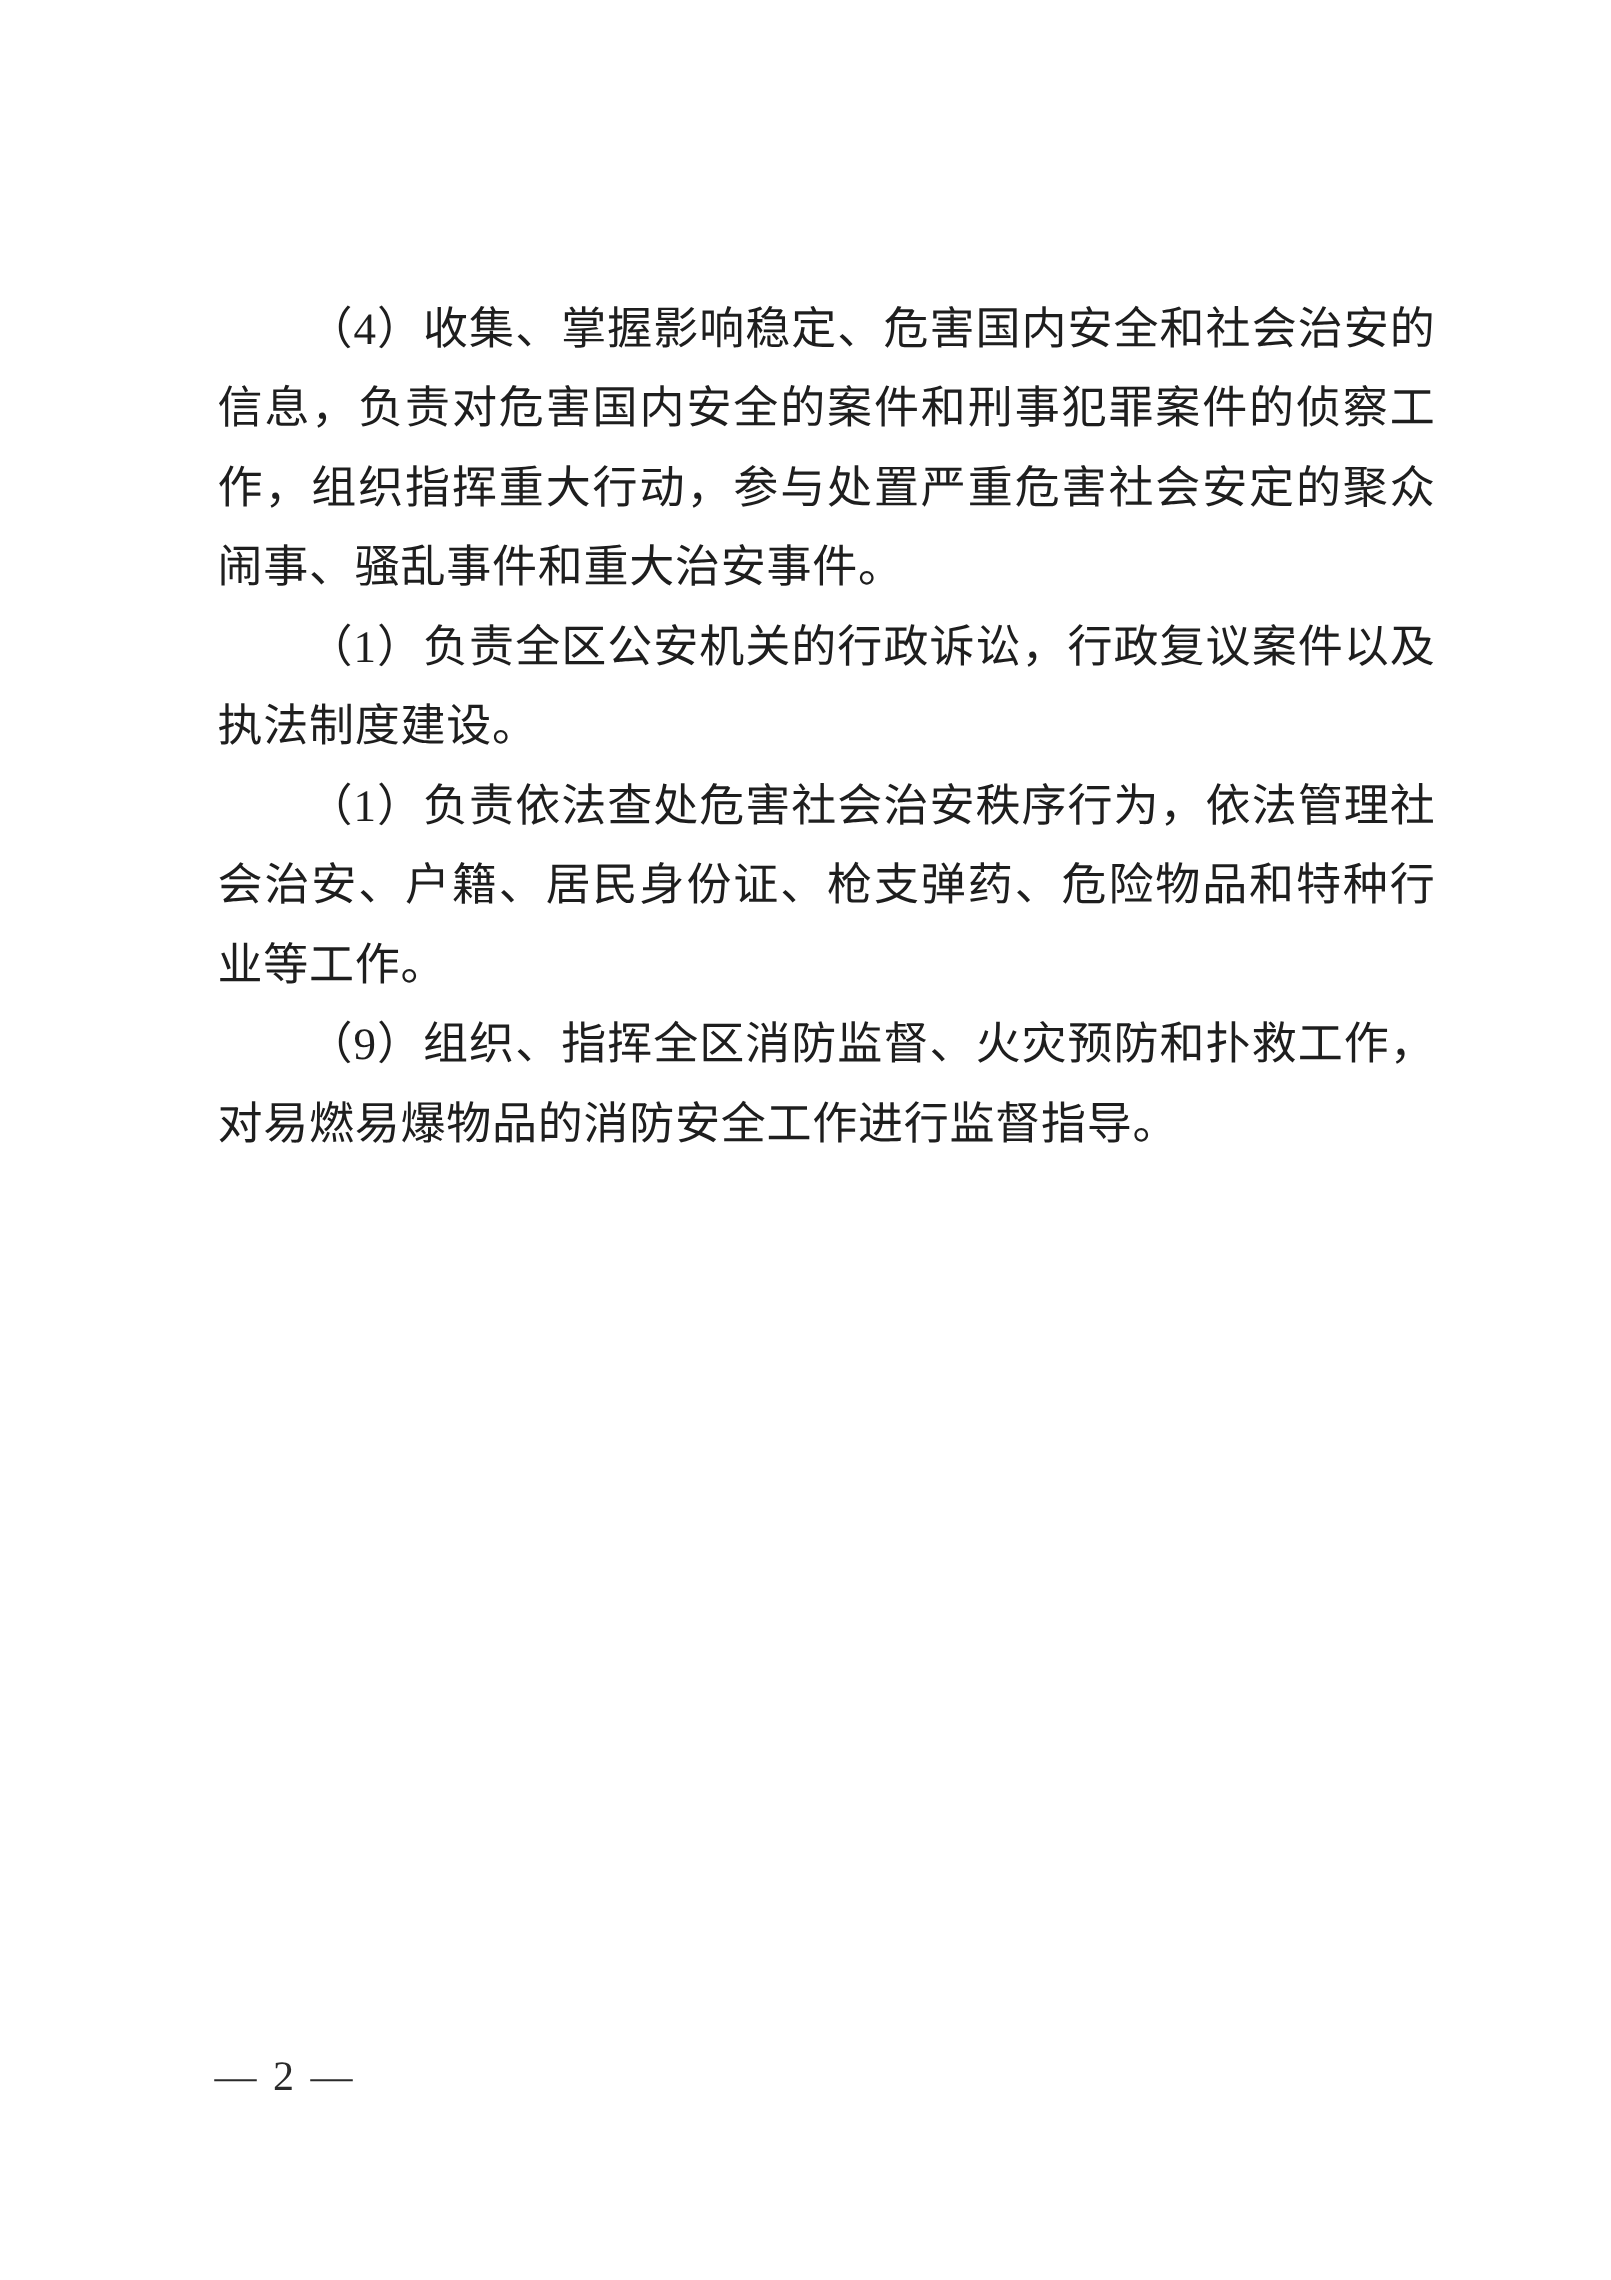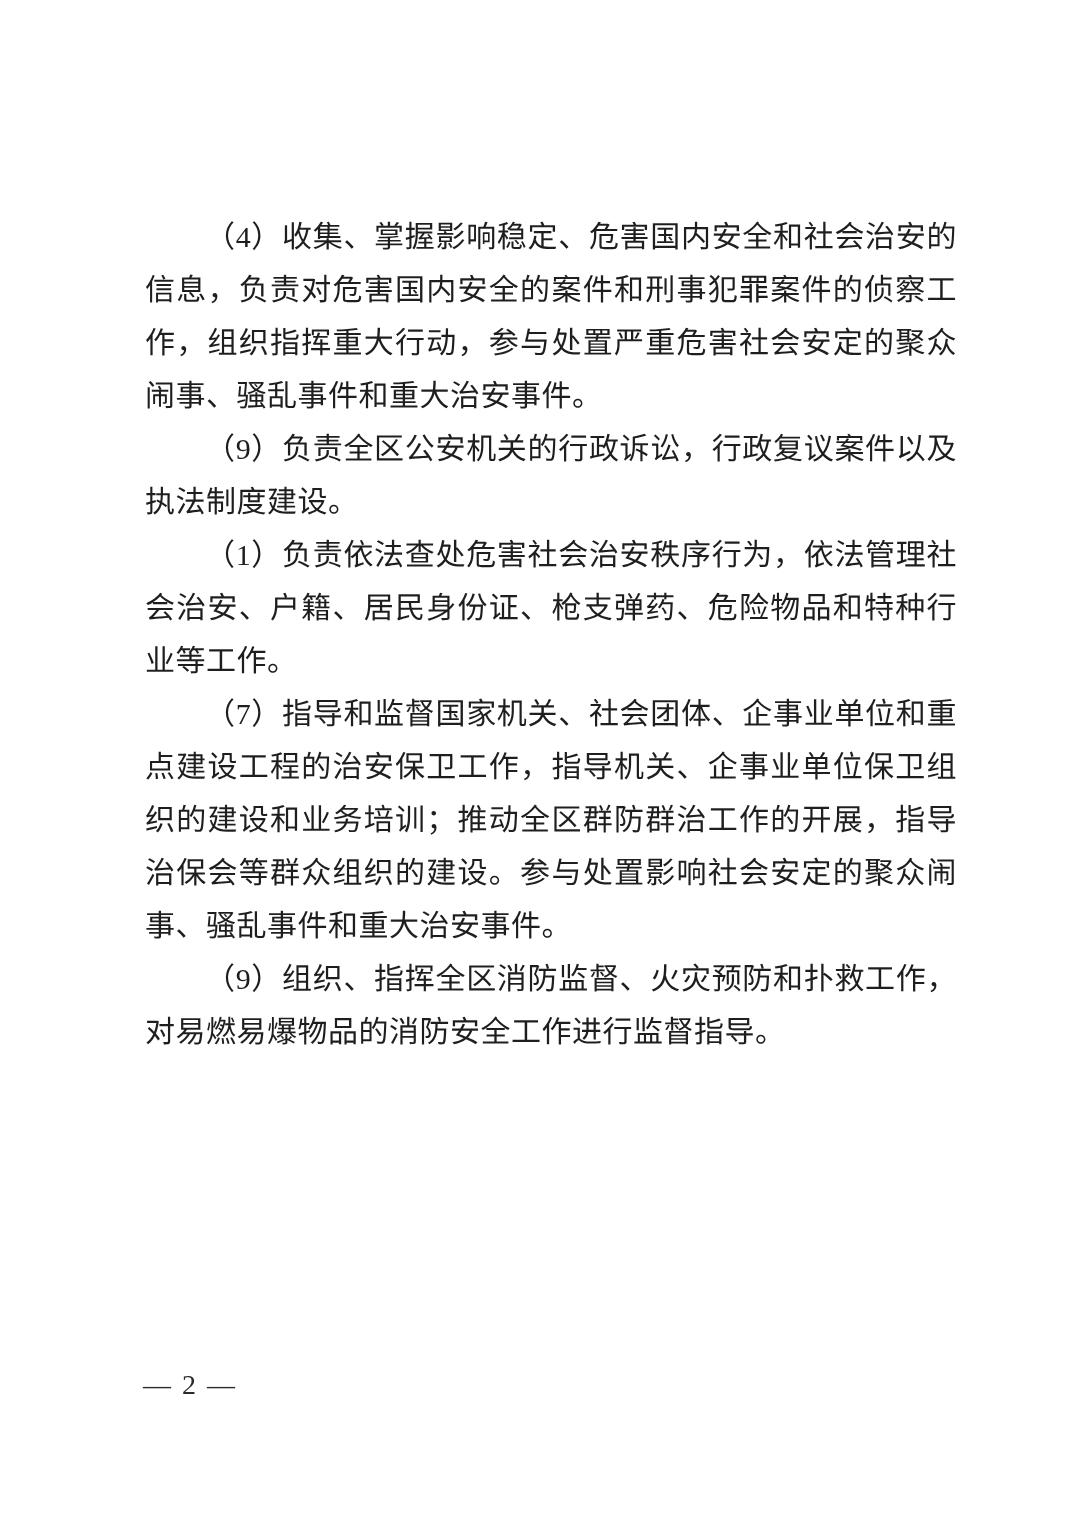--- a/index.html
+++ b/index.html
@@ -12,21 +12,21 @@
     width: 1074px;
     height: 1520px;
     background: #ffffff;
     overflow: hidden;
     font-family: "Liberation Serif", "DejaVu Serif", serif;
     color: #1e1e1e;
   }
   .doc-body {
     position: absolute;
     left: 145px;
-    top: 210px;
+    top: 193px;
     width: 812px;
   }
   .para {
     margin: 0;
     padding: 0;
     font-size: 30px;
     line-height: 53px;
     letter-spacing: 0.5px;
     text-align: justify;
     text-justify: inter-ideograph;
@@ -42,21 +42,20 @@
     color: #2a2a2a;
     letter-spacing: 2px;
   }
 </style>
 </head>
 <body>
 
 <div class="page">
   <div class="doc-body">
     <p class="para">（4）收集、掌握影响稳定、危害国内安全和社会治安的信息，负责对危害国内安全的案件和刑事犯罪案件的侦察工作，组织指挥重大行动，参与处置严重危害社会安定的聚众闹事、骚乱事件和重大治安事件。</p>
-    <p class="para">（9）负责全区公安机关的行政诉讼，行政复议案件以及执法制度建设。</p>
+    <p class="para">（1）负责全区公安机关的行政诉讼，行政复议案件以及执法制度建设。</p>
     <p class="para">（1）负责依法查处危害社会治安秩序行为，依法管理社会治安、户籍、居民身份证、枪支弹药、危险物品和特种行业等工作。</p>
-    <p class="para">（7）指导和监督国家机关、社会团体、企事业单位和重点建设工程的治安保卫工作，指导机关、企事业单位保卫组织的建设和业务培训；推动全区群防群治工作的开展，指导治保会等群众组织的建设。参与处置影响社会安定的聚众闹事、骚乱事件和重大治安事件。</p>
     <p class="para">（9）组织、指挥全区消防监督、火灾预防和扑救工作，对易燃易爆物品的消防安全工作进行监督指导。</p>
   </div>
   <div class="page-footer">
     <span>— 2 —</span>
   </div>
 </div>
 
 </body></html>

